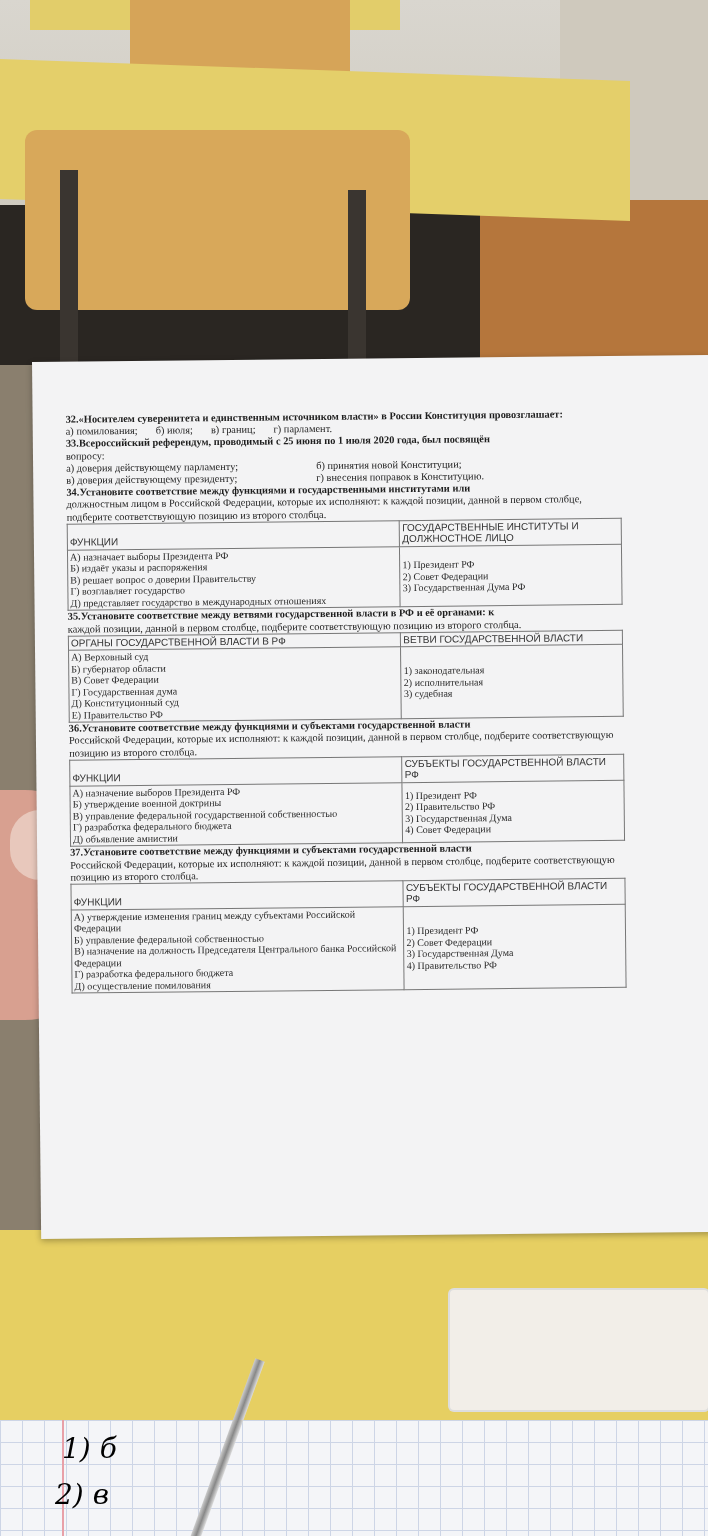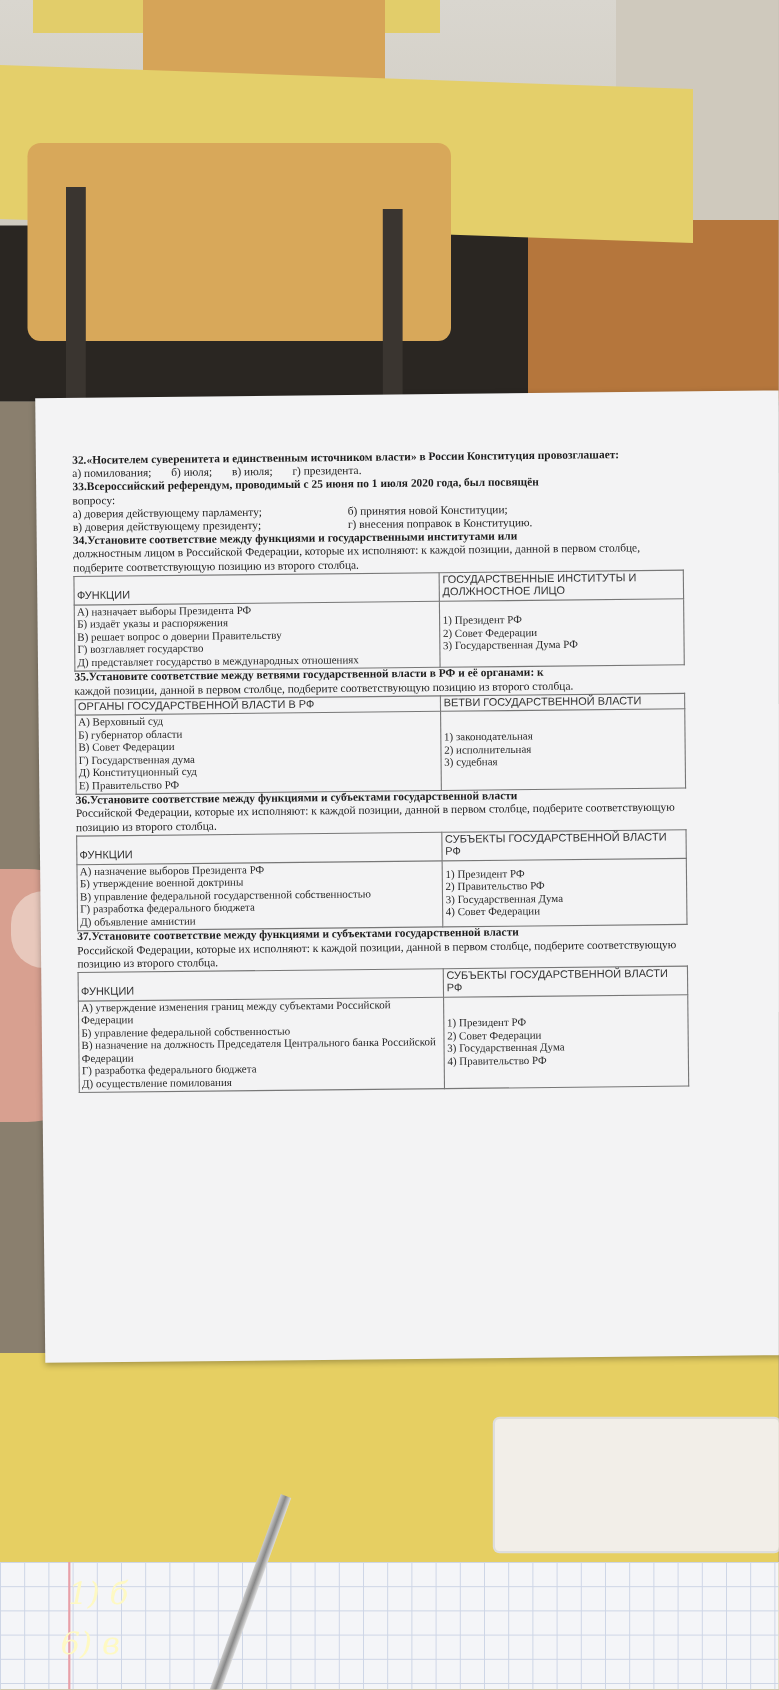--- a/index.html
+++ b/index.html
@@ -16,21 +16,21 @@
   .leg{position:absolute;background:#3a3530;}
   .table-bottom{position:absolute;left:0;top:1230px;width:708px;height:306px;background:#e6cf62;}
   .notebook{position:absolute;left:0;top:1420px;width:708px;height:116px;background:#f4f5f8;
     background-image:linear-gradient(#cdd5e6 1px,transparent 1px),linear-gradient(90deg,#cdd5e6 1px,transparent 1px);
     background-size:22px 22px;}
   .nb-margin{position:absolute;left:62px;top:1420px;width:2px;height:116px;background:#e8a0a8;}
   .book2{position:absolute;left:450px;top:1290px;width:258px;height:120px;background:#f2eee8;border-radius:4px;box-shadow:0 0 0 2px #ddd;}
   .pen{position:absolute;left:255px;top:1360px;width:10px;height:200px;background:linear-gradient(90deg,#ccc,#888,#ddd);transform:rotate(20deg);transform-origin:top;}
   .hand{position:absolute;left:0;top:790px;width:95px;height:230px;background:#d8a090;border-radius:0 70px 70px 0;}
   .thumbnail{position:absolute;left:10px;top:810px;width:60px;height:70px;background:#e8c8bc;border-radius:30px;}
-  .hw{position:absolute;font-family:"DejaVu Serif",serif;font-style:italic;color:#fef9c3;font-size:28px;}
+  .hw{position:absolute;font-family:"DejaVu Serif",serif;font-style:italic;color:#000000;font-size:28px;}
   .other-sheet{position:absolute;left:690px;top:640px;width:18px;height:280px;background:#f0f0ee;font-size:8px;color:#444;line-height:13px;overflow:hidden;}
 
   .paper{position:absolute;left:32px;top:362px;width:676px;height:877px;background:#f3f3f4;
     transform:rotate(-0.6deg);transform-origin:0 0;box-shadow:0 2px 6px rgba(0,0,0,.3);}
   .content{position:absolute;left:33px;top:52px;width:555px;color:#1e1e1e;font-size:10.4px;line-height:12.2px;}
   .q-title{font-weight:bold;}
   .opts{display:flex;gap:18px;}
   .opts2{display:grid;grid-template-columns:250px 1fr;}
   table{width:100%;border-collapse:collapse;font-size:10px;line-height:11.5px;color:#2a2a2a;}
   td{border:1px solid #777;vertical-align:top;padding:1px 2px;}
@@ -51,21 +51,21 @@
   <div class="chair-top"></div>
   <div class="desk-top"></div>
   <div class="chair-back"></div>
   <div class="leg" style="left:60px;top:170px;width:18px;height:195px;"></div>
   <div class="leg" style="left:348px;top:190px;width:18px;height:175px;"></div>
   <div class="table-bottom"></div>
   <div class="book2"></div>
   <div class="notebook"></div>
   <div class="nb-margin"></div>
   <div class="hw" style="left:62px;top:1432px;">1) б</div>
-  <div class="hw" style="left:55px;top:1478px;">6) в</div>
+  <div class="hw" style="left:55px;top:1478px;">2) в</div>
   <div class="pen"></div>
   <div class="other-sheet">
     <div id="frag">
         <div>Г</div>
         <div>Б</div>
         <div>о</div>
         <div>В</div>
         <div>де</div>
         <div>Г</div>
         <div>гр</div>
@@ -88,22 +88,22 @@
 </div>
 
 <div class="paper">
   <div class="content">
 
     <section>
       <div class="q-title">32.«Носителем суверенитета и единственным источником власти» в России Конституция провозглашает:</div>
       <div class="opts">
         <span>а) помилования;</span>
         <span>б) июля;</span>
-        <span>в) июля;</span>
-        <span>г) президента.</span>
+        <span>в) границ;</span>
+        <span>г) парламент.</span>
       </div>
     </section>
 
     <section>
       <div class="q-title">33.Всероссийский референдум, проводимый с 25 июня по 1 июля 2020 года, был посвящён</div>
       <div>вопросу:</div>
       <div class="opts2">
         <span>а) доверия действующему парламенту;</span>
         <span>б) принятия новой Конституции;</span>
         <span>в) доверия действующему президенту;</span>

